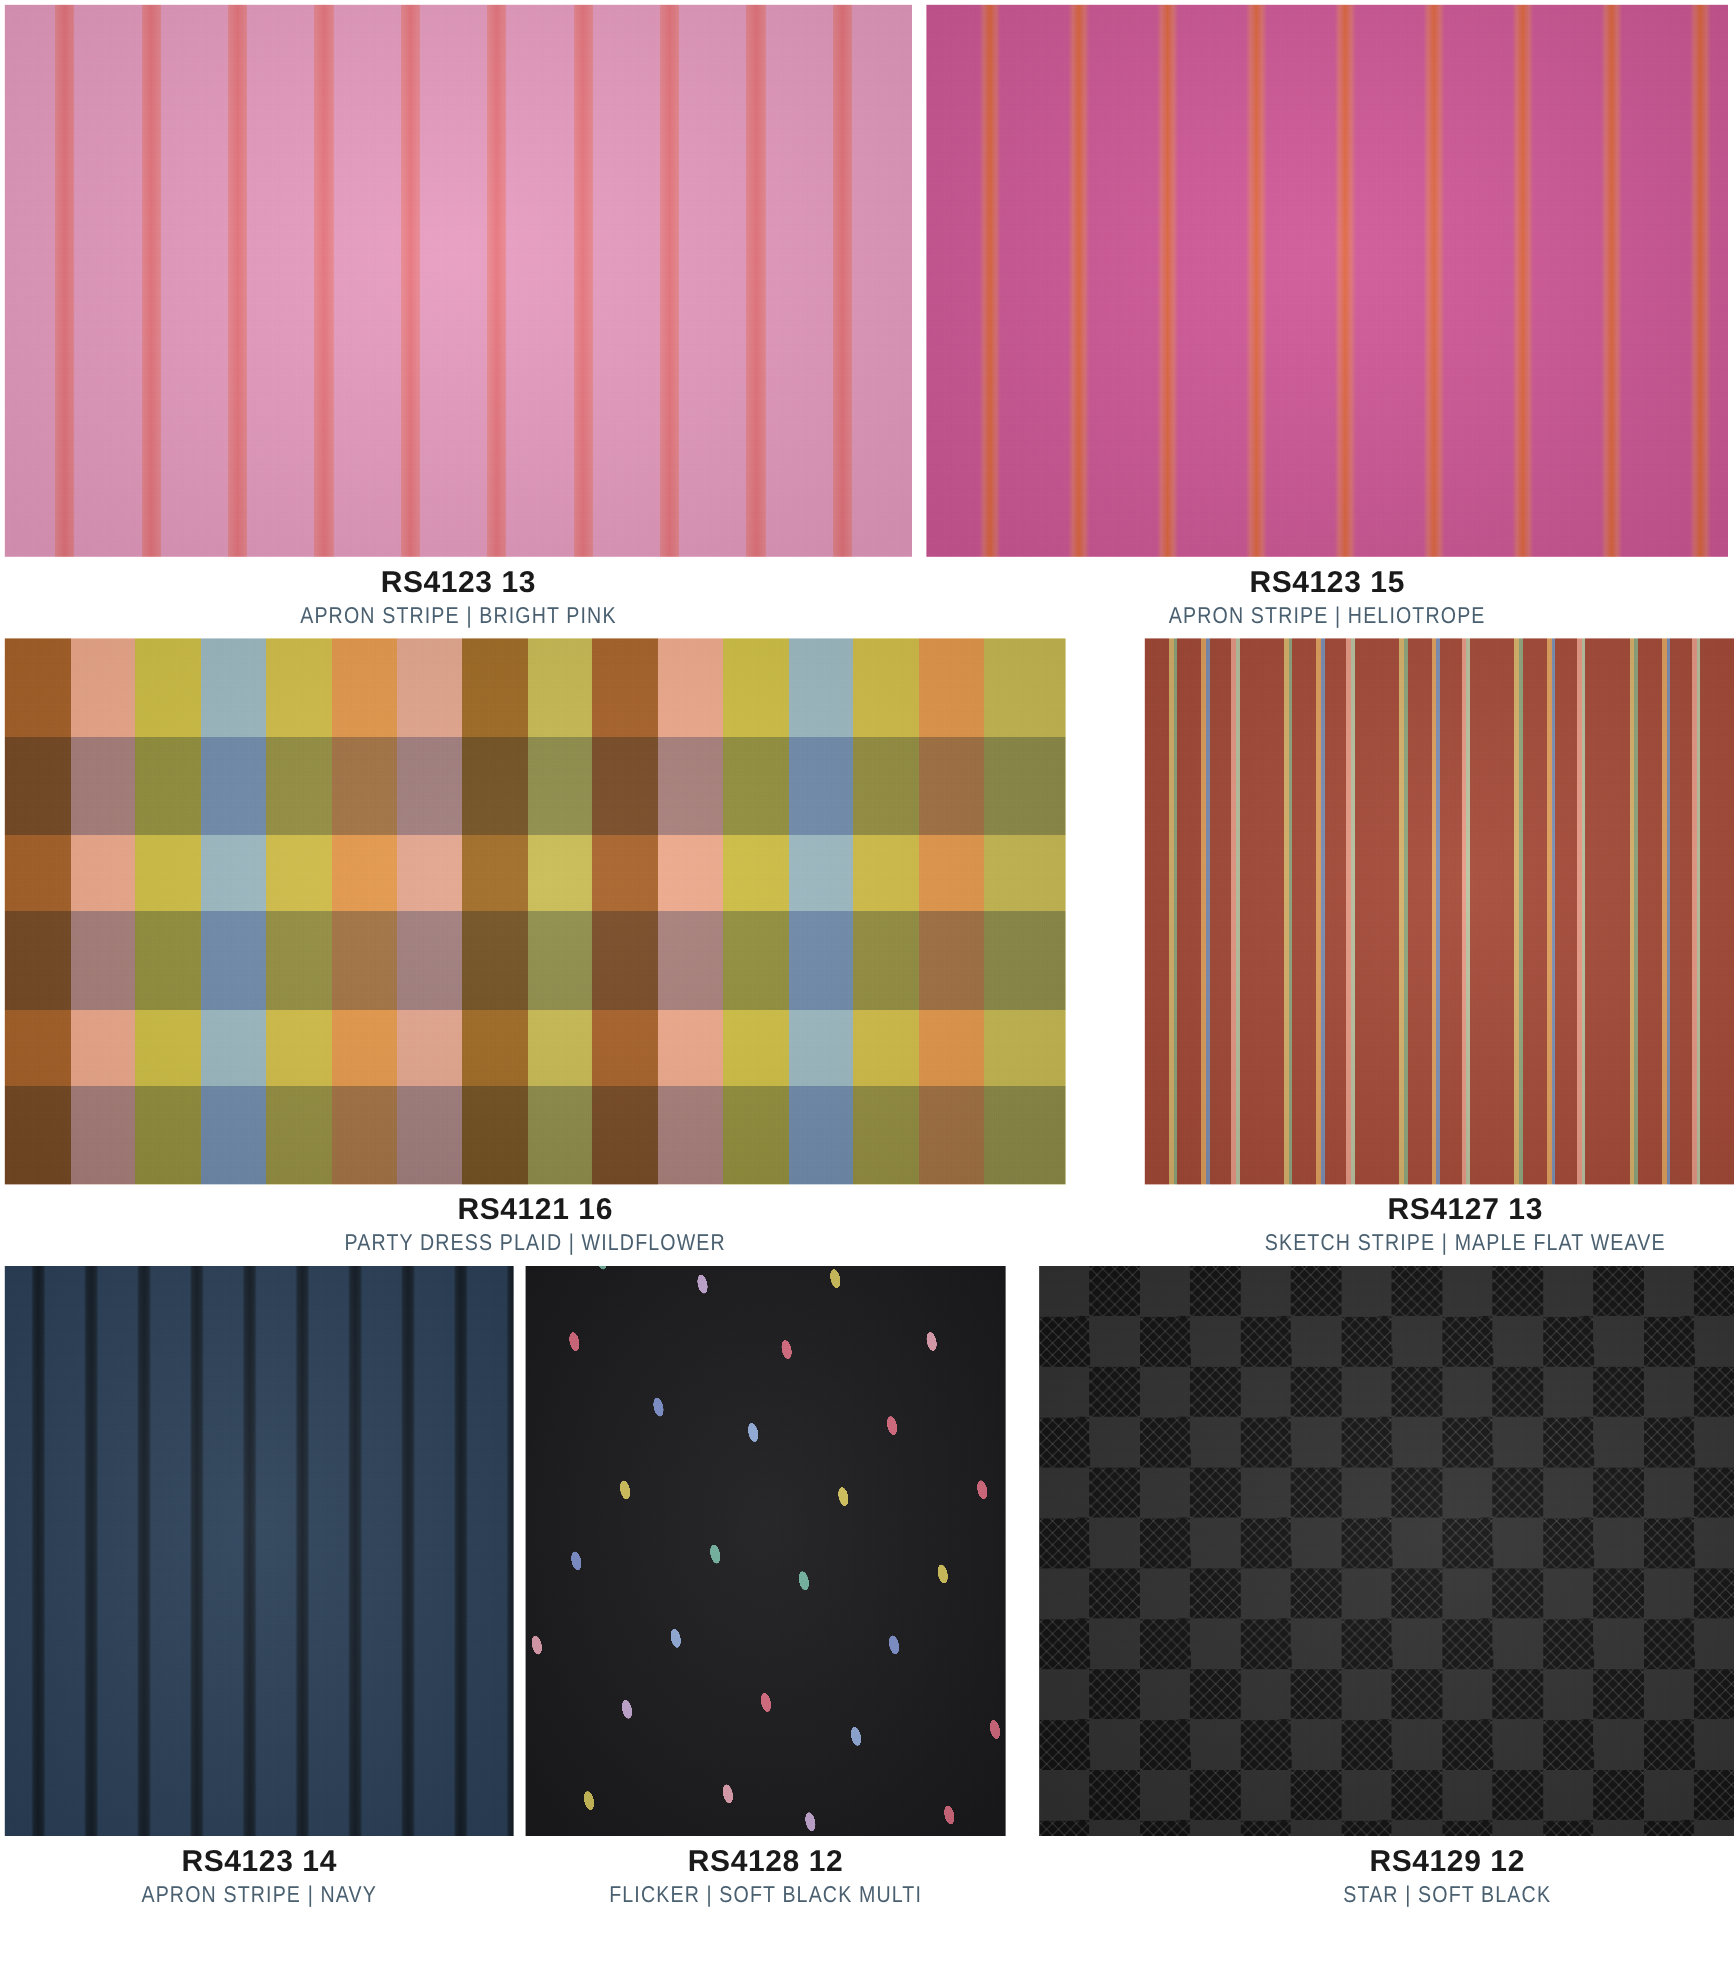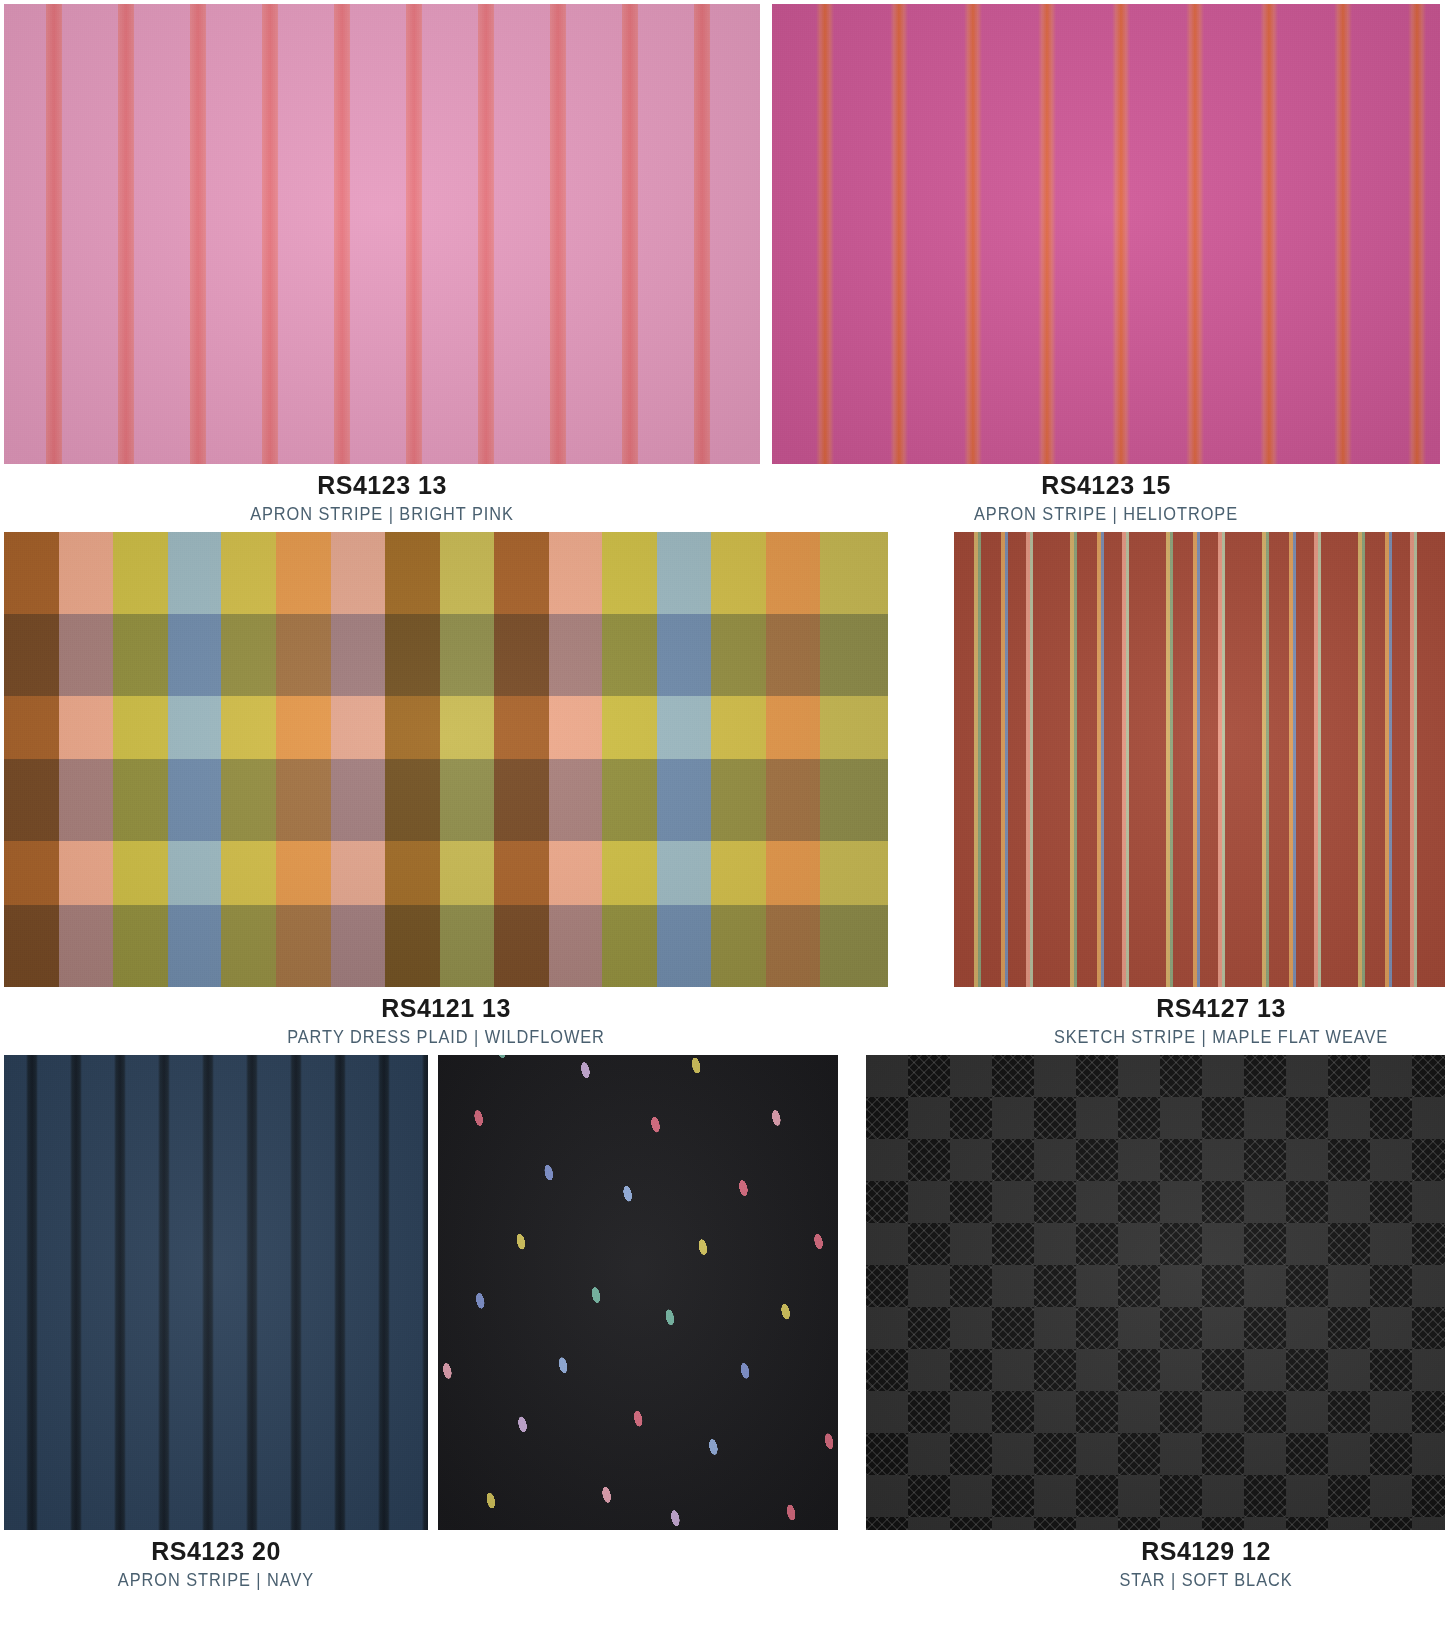--- a/index.html
+++ b/index.html
@@ -241,21 +241,21 @@
     </div>
   </div>
 
   <div class="swatch-cell" style="left:4px; top:532px; width:884px;">
     <div class="swatch-img plaid" style="height:455px;">
       <div class="plaid-h"></div>
       <div class="tex noise"></div>
       <div class="tex vign"></div>
     </div>
     <div class="caption">
-      <span class="sku">RS4121 13</span>
+      <span class="sku">RS4121 16</span>
       <span class="name">PARTY DRESS PLAID  |  WILDFLOWER</span>
     </div>
   </div>
 
   <div class="swatch-cell" style="left:954px; top:532px; width:534px;">
     <div class="swatch-img sketch" style="height:455px;">
       <div class="tex noise"></div>
       <div class="tex vign"></div>
     </div>
     <div class="caption">
@@ -263,30 +263,34 @@
       <span class="name">SKETCH STRIPE  |  MAPLE FLAT WEAVE</span>
     </div>
   </div>
 
   <div class="swatch-cell" style="left:4px; top:1055px; width:424px;">
     <div class="swatch-img apron-navy" style="height:475px;">
       <div class="tex noise"></div>
       <div class="tex vign"></div>
     </div>
     <div class="caption">
-      <span class="sku">RS4123 20</span>
+      <span class="sku">RS4123 14</span>
       <span class="name">APRON STRIPE  |  NAVY</span>
     </div>
   </div>
 
   <div class="swatch-cell" style="left:438px; top:1055px; width:400px;">
     <div class="swatch-img flicker" style="height:475px;">
       <div class="flicker-dots"></div>
       <div class="tex noise"></div>
       <div class="tex vign"></div>
+    </div>
+    <div class="caption">
+      <span class="sku">RS4128 12</span>
+      <span class="name">FLICKER  |  SOFT BLACK MULTI</span>
     </div>
   </div>
 
   <div class="swatch-cell" style="left:848px; top:1055px; width:680px;margin-left:18px;">
     <div class="swatch-img star" style="height:475px;">
       <div class="star-grid"></div>
       <div class="star-tri"></div>
       <div class="tex noise"></div>
       <div class="tex vign"></div>
     </div>

